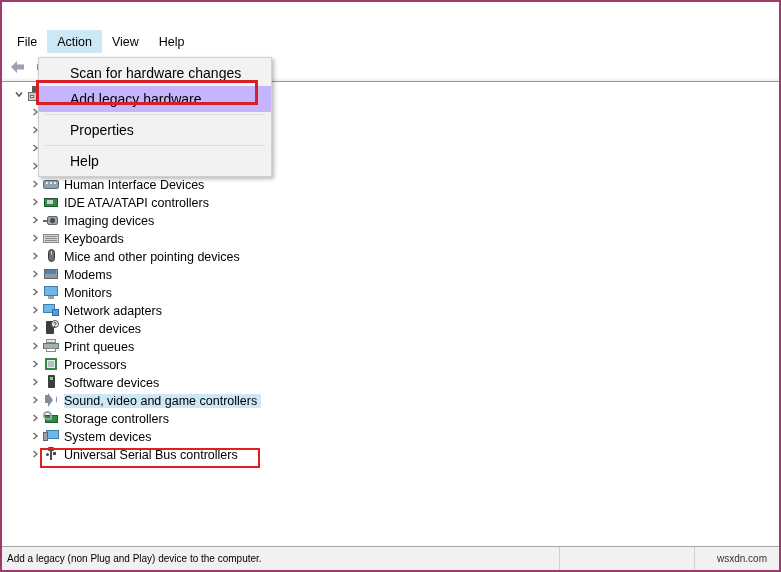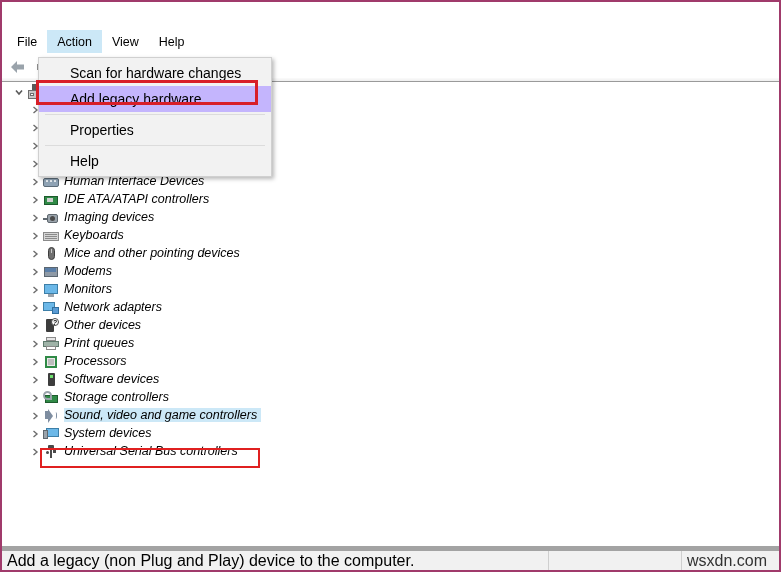--- a/index.html
+++ b/index.html
@@ -76,22 +76,22 @@
     position: absolute; left: 0; right: 0; top: 76px; height: 3px;
     background: linear-gradient(#fbfbfb,#efefef);
   }
 
   
   #treepane {
     position: absolute; left: 3px; top: 82px; right: 3px; bottom: 28px;
     background: #ffffff; overflow: hidden;
   }
   .tree-row {
-    position: relative; height: 18px; display: flex; align-items: flex-start;
-    font-size: 12.5px; color: #000; white-space: nowrap; font-style: italic;
+    position: relative; height: 18px; display: flex; align-items: flex-end;
+    font-size: 12.5px; color: #000; white-space: nowrap;
   }
   .chev {
     width: 16px; height: 16px; flex: none;
     display: flex; align-items: center; justify-content: center;
     color: #6d6d6d;
   }
   .chev svg { display:block; }
   .dev-icon { width: 16px; height: 16px; flex: none; position: relative; margin-right: 5px; }
   .row-label { padding-right: 4px; }
 
@@ -194,22 +194,22 @@
   .mi.hl { background: #c4b5fd; }
   .mi-sep { height: 1px; background: #dcdcdc; margin: 2px 6px; }
   #menu-redbox {
     position: absolute; left: 34px; top: 78px; width: 222px; height: 25px;
     border: 3px solid #d81f28; z-index: 41; pointer-events: none;
   }
 
   
   #statusbar {
     position: absolute; left: 0; right: 0; bottom: 0; height: 24px;
-    background: #f1f1f1; border-top: 5px solid #a3a3a3;
-    display: flex; align-items: stretch; font-size: 16px; color: #000;
+    background: #f1f1f1; border-top: 1px solid #a3a3a3;
+    display: flex; align-items: stretch; font-size: 10px; color: #000;
   }
   .sb-pane { display: flex; align-items: center; padding-left: 5px; }
   #sb-main { width: 558px; border-right: 1px solid #cfcfcf; }
   #sb-mid  { width: 135px; border-right: 1px solid #cfcfcf; }
   #sb-right { flex: 1; justify-content: flex-end; padding-right: 12px; color: #333; }
 </style>
 </head>
 <body>
 
 <div id="window">
@@ -489,45 +489,45 @@
             <path d="M3.5 2 L7 5 L3.5 8" fill="none" stroke="#6d6d6d" stroke-width="1.4"></path>
           </svg>
         </span>
       <span class="dev-icon ic-soft">
           <span class="body"></span>
           <span class="led"></span>
         </span>
       <span class="row-label">Software devices</span>
     </div>
 
-    <div class="tree-row child-row">
-      <span class="chev">
-          <svg width="10" height="10" viewBox="0 0 10 10">
-            <path d="M3.5 2 L7 5 L3.5 8" fill="none" stroke="#6d6d6d" stroke-width="1.4"></path>
-          </svg>
-        </span>
-      <span class="dev-icon ic-storage">
-          <span class="board"></span>
-          <span class="swirl"></span>
-        </span>
-      <span class="row-label">Storage controllers</span>
-    </div>
-
     <div class="tree-row child-row selected">
       <span class="chev">
           <svg width="10" height="10" viewBox="0 0 10 10">
             <path d="M3.5 2 L7 5 L3.5 8" fill="none" stroke="#6d6d6d" stroke-width="1.4"></path>
           </svg>
         </span>
       <span class="dev-icon ic-sound">
           <span class="spk"></span>
           <span class="cone"></span>
           <span class="wave"></span>
         </span>
       <span class="row-label">Sound, video and game controllers</span>
+    </div>
+
+    <div class="tree-row child-row">
+      <span class="chev">
+          <svg width="10" height="10" viewBox="0 0 10 10">
+            <path d="M3.5 2 L7 5 L3.5 8" fill="none" stroke="#6d6d6d" stroke-width="1.4"></path>
+          </svg>
+        </span>
+      <span class="dev-icon ic-storage">
+          <span class="board"></span>
+          <span class="swirl"></span>
+        </span>
+      <span class="row-label">Storage controllers</span>
     </div>
 
     <div class="tree-row child-row">
       <span class="chev">
           <svg width="10" height="10" viewBox="0 0 10 10">
             <path d="M3.5 2 L7 5 L3.5 8" fill="none" stroke="#6d6d6d" stroke-width="1.4"></path>
           </svg>
         </span>
       <span class="dev-icon ic-system">
           <span class="scr"></span>

